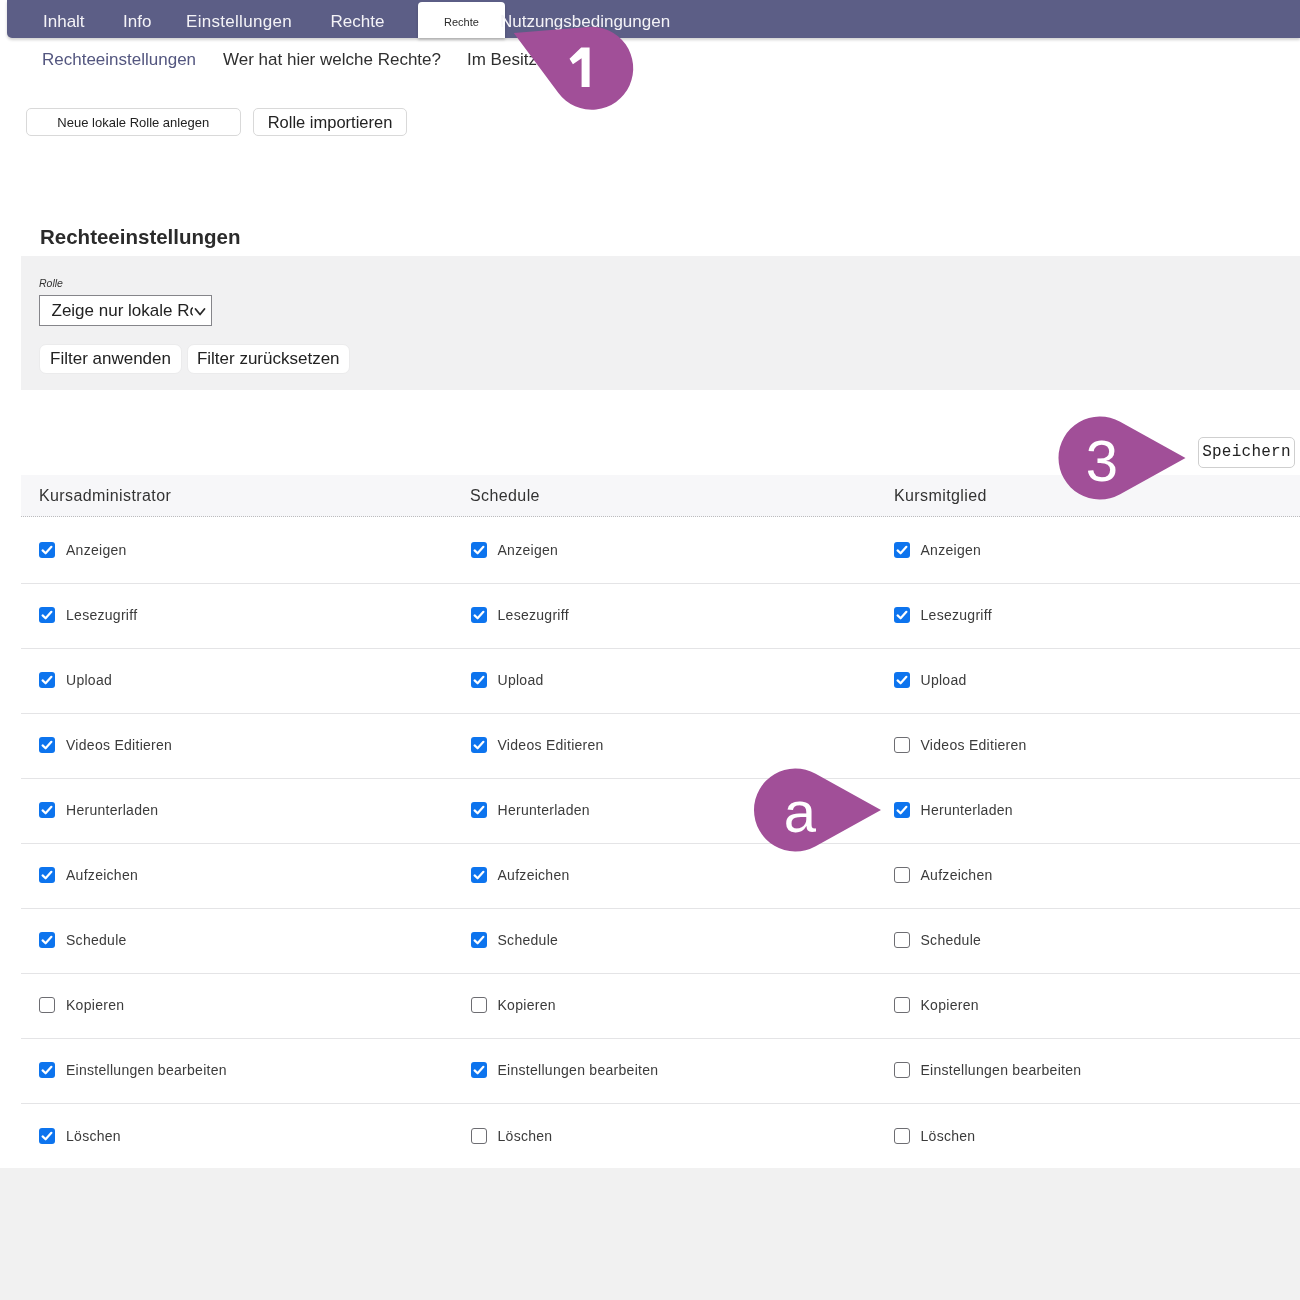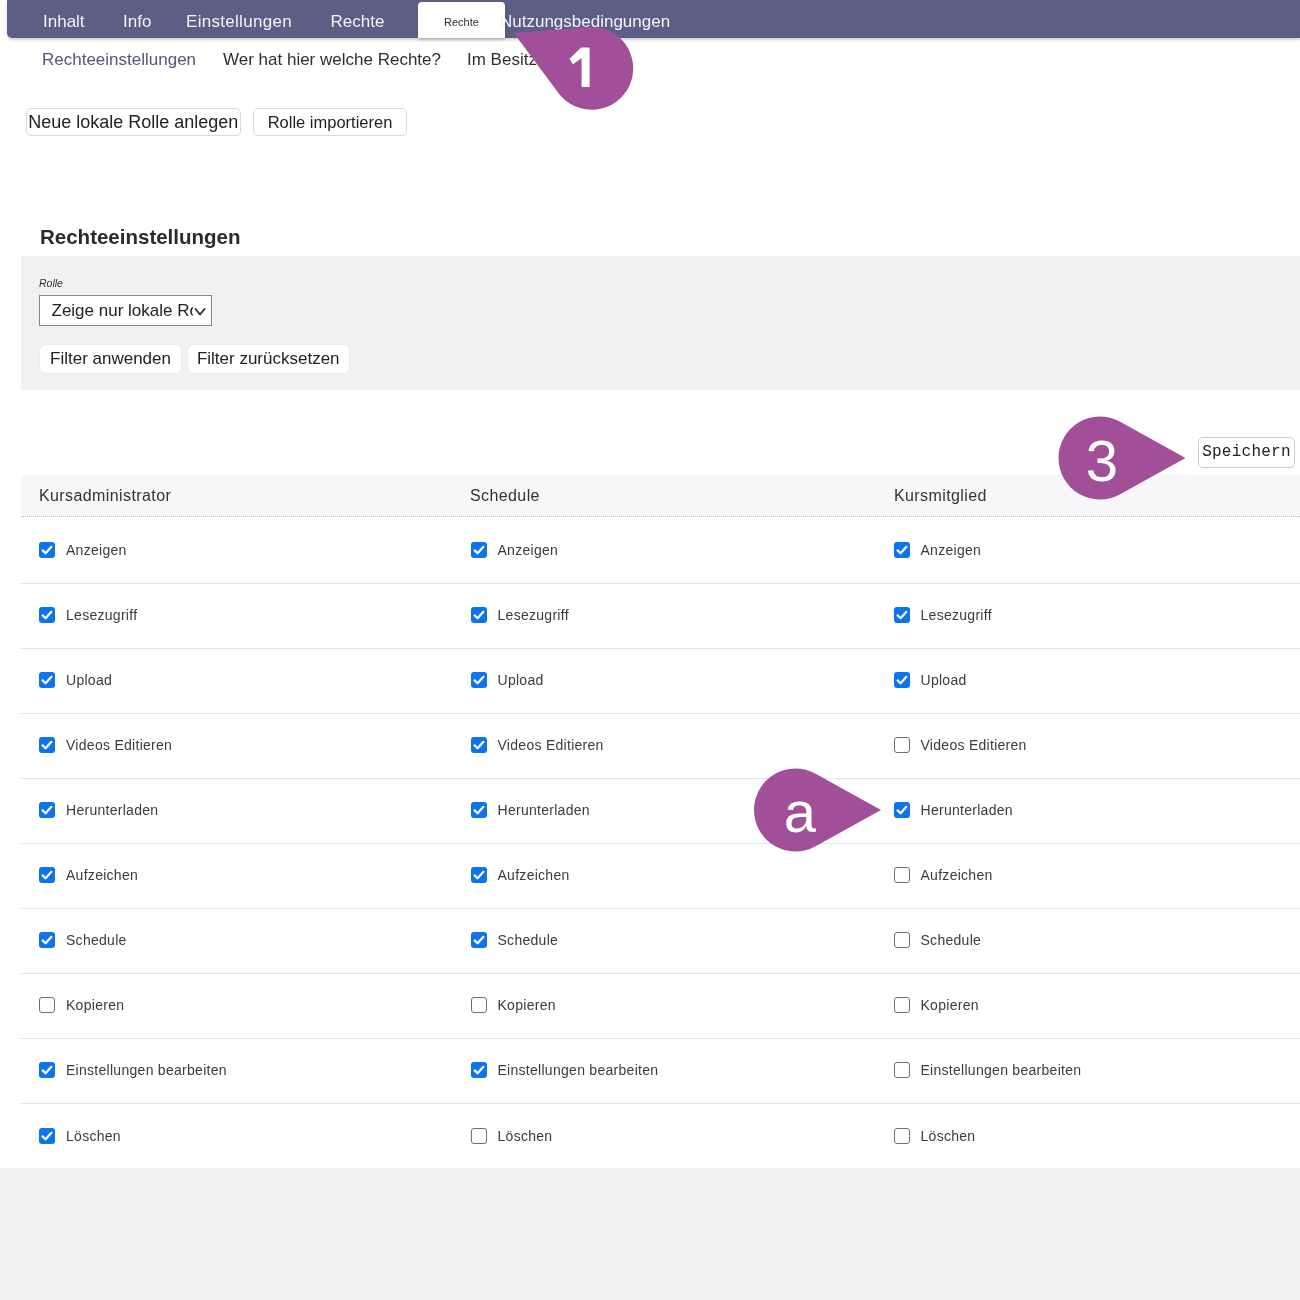--- a/index.html
+++ b/index.html
@@ -50,21 +50,21 @@
   <div class="navitem" style="left:330.5px;">Rechte</div>
   <div id="tab-active">
     <span>Rechte</span>
   </div>
   <div class="navitem" style="left:500px;">Nutzungsbedingungen</div>
 
   <div class="subnav" style="left:42px;color:#53567f;">Rechteeinstellungen</div>
   <div class="subnav" style="left:223px;">Wer hat hier welche Rechte?</div>
   <div class="subnav" style="left:467px;">Im Besitz von</div>
 
-  <div class="btn" style="left:26px;top:108px;width:214.5px;height:28px;line-height:27px;font-size:18px;">Neue lokale Rolle anlegen</div>
+  <div class="btn" style="left:26px;top:108px;width:214.5px;height:28px;line-height:27px;font-size:13px;">Neue lokale Rolle anlegen</div>
   <div class="btn" style="left:253px;top:108px;width:154px;height:28px;line-height:27px;font-size:16.5px;">Rolle importieren</div>
 
   <div class="abs" style="left:40px;top:225px;font-size:20.5px;font-weight:bold;color:#2b2b2b;">Rechteeinstellungen</div>
 
   <div id="panel" class="abs"></div>
   <div class="abs" style="left:39px;top:277px;font-size:10.5px;font-style:italic;color:#333;">Rolle</div>
   <div class="abs" style="left:39px;top:295px;width:173px;height:31px;background:#fff;border:1px solid #85858a;box-sizing:border-box;overflow:hidden;">
     <div class="abs" style="left:11.5px;top:0;width:141.5px;height:29px;line-height:29px;font-size:17px;color:#222;white-space:nowrap;overflow:hidden;">Zeige nur lokale Rollen</div>
     <svg class="abs" style="right:5px;top:11px;" width="12" height="10" viewBox="0 0 12 10">
       <path d="M1.5 2 L6 7.5 L10.5 2" stroke="#2a2a2a" stroke-width="1.8" fill="none" stroke-linecap="round" stroke-linejoin="round"></path>

